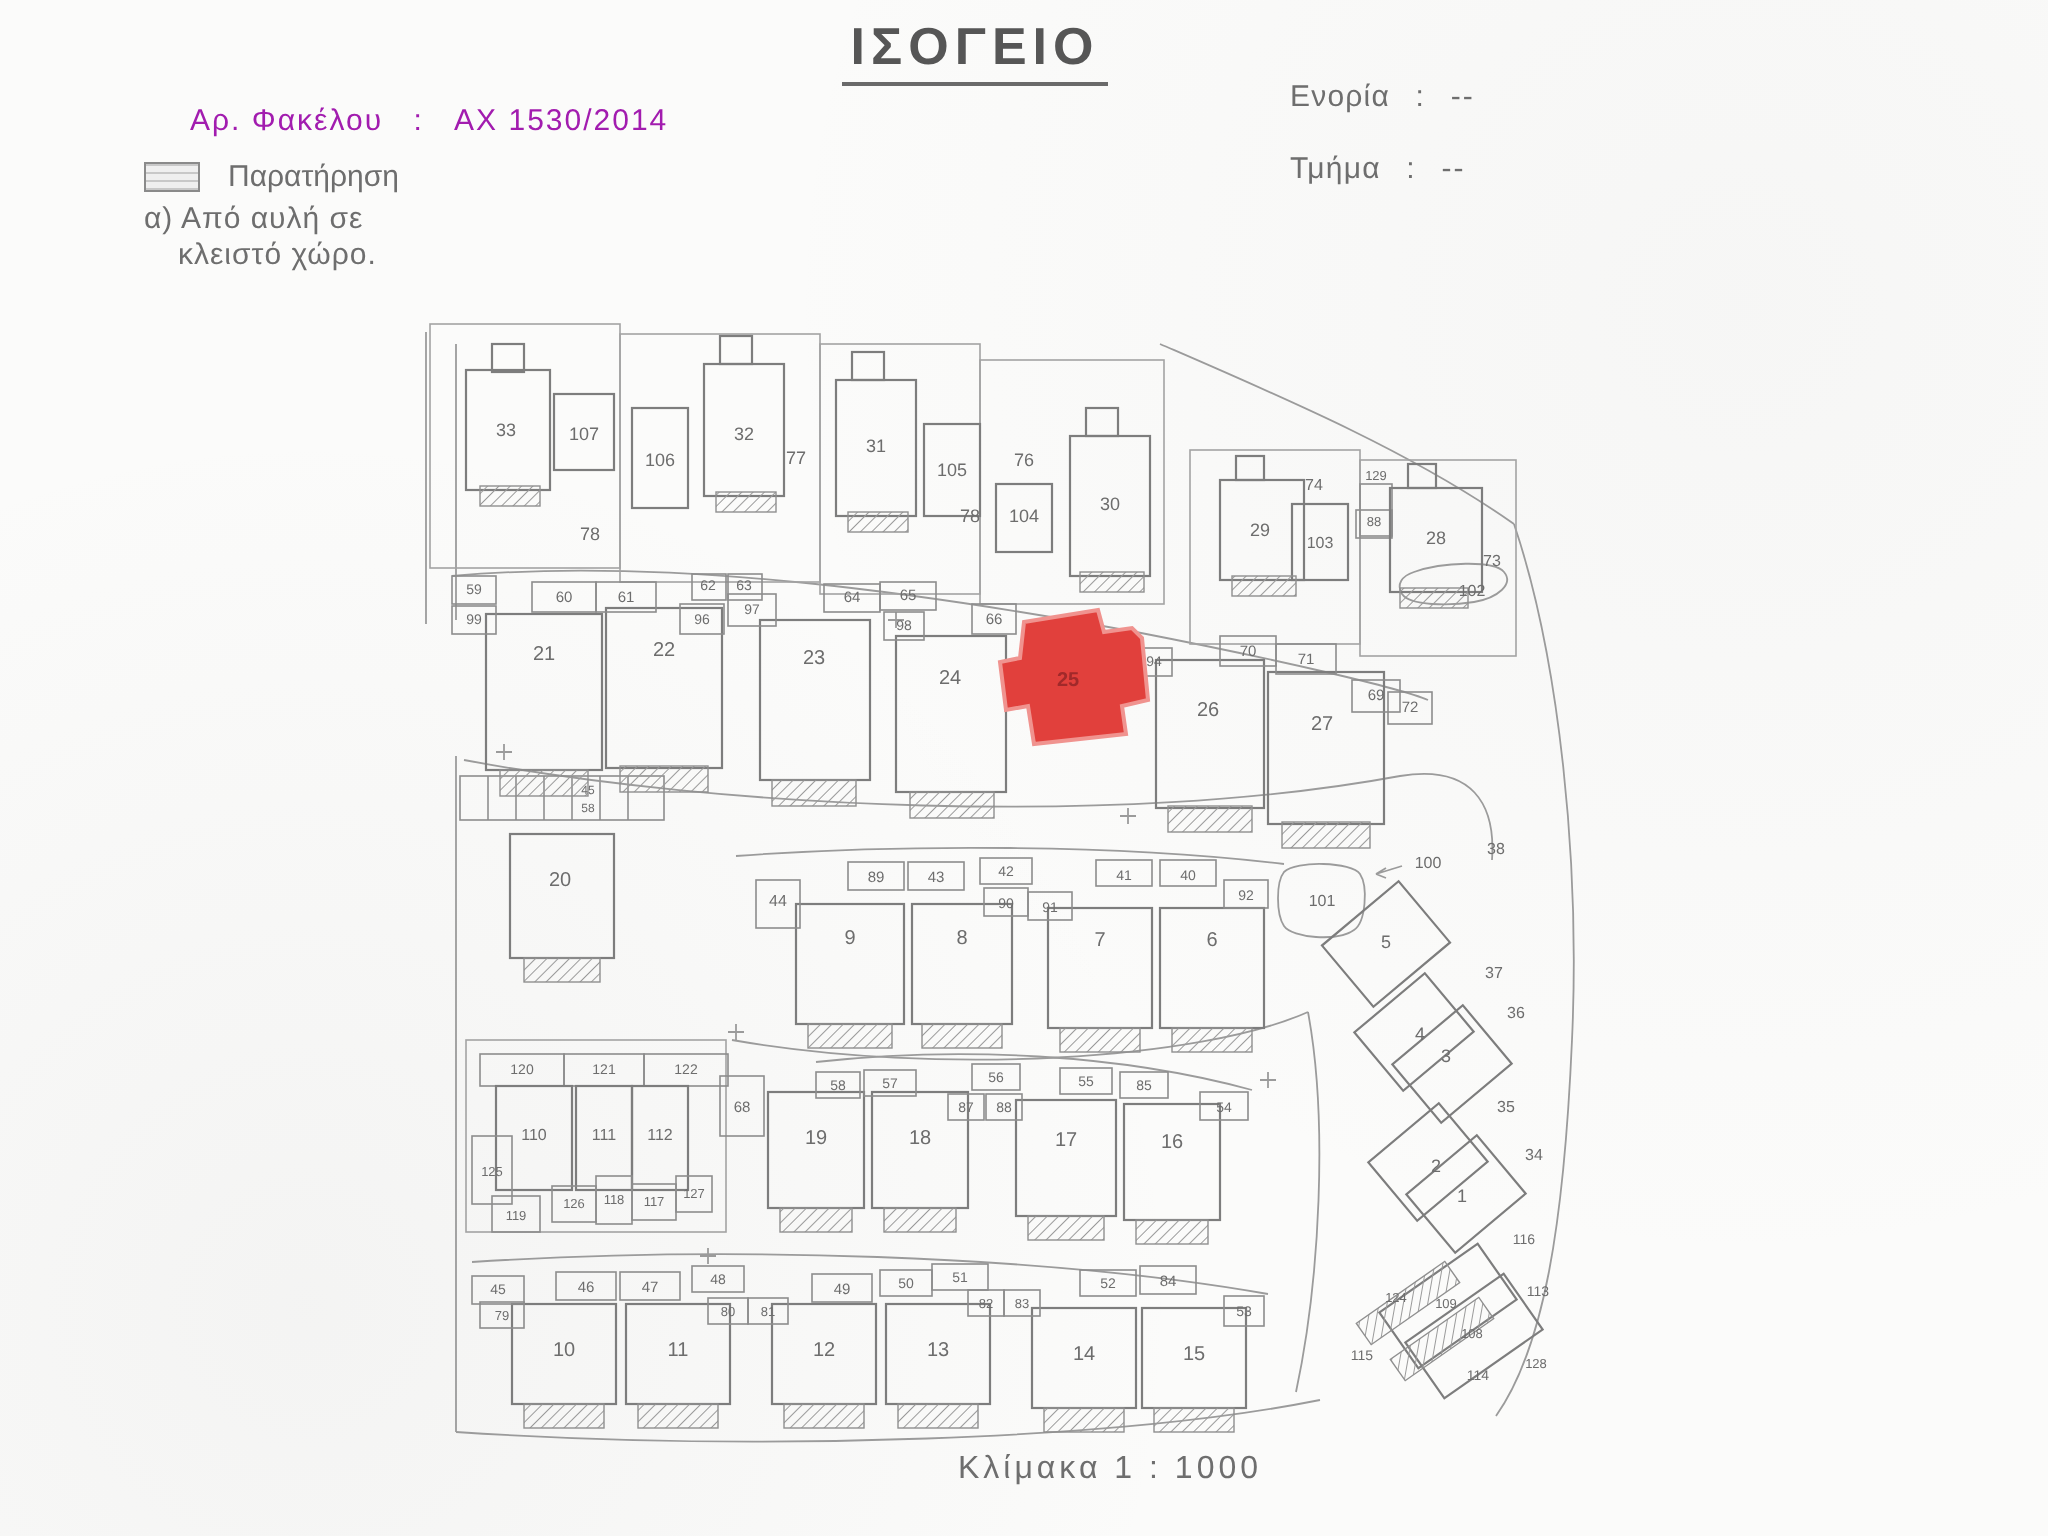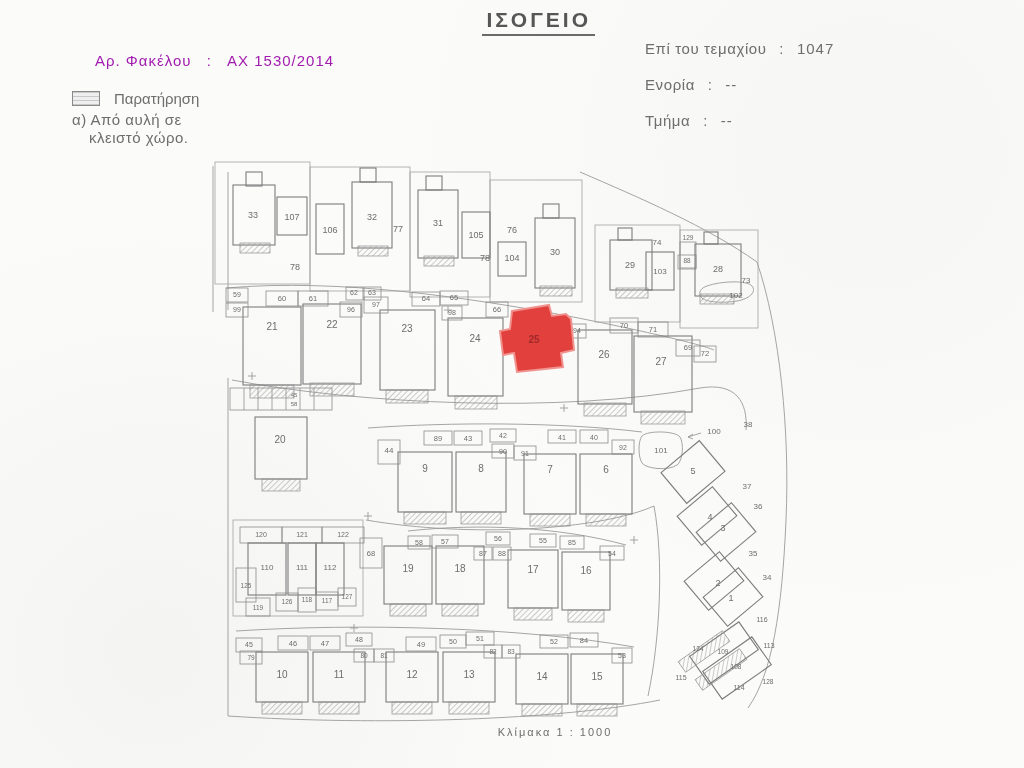--- a/index.html
+++ b/index.html
@@ -7,40 +7,40 @@
     width:1024px;height:768px;position:relative;overflow:hidden;
     background:#fbfbfa;
     font-family:"Liberation Sans",sans-serif;
     color:#6a6a6a;
   }
   .scan-tint{position:absolute;inset:0;background:
     radial-gradient(circle at 15% 85%, rgba(180,180,180,.10), transparent 40%),
     radial-gradient(circle at 85% 20%, rgba(190,190,190,.08), transparent 45%);
     pointer-events:none;}
   #title{
-    position:absolute;left:380px;top:8px;width:215px;text-align:right;
-    font-size:21px;font-weight:600;letter-spacing:3px;color:#565656;
+    position:absolute;left:380px;top:8px;width:215px;text-align:center;
+    font-size:26px;font-weight:600;letter-spacing:3px;color:#565656;
   }
   #title span{border-bottom:2px solid #6a6a6a;padding:0 4px 3px 4px;}
   #hdr-left{position:absolute;left:95px;top:52px;font-size:15px;letter-spacing:1px;color:#a21caf;}
   #hdr-left .v{margin-left:10px;}
-  #legend{position:absolute;left:72px;top:90px;font-size:15px;color:#6e6e6e;}
+  #legend{position:absolute;left:72px;top:80px;font-size:15px;color:#6e6e6e;}
   .legend-row{display:flex;align-items:center;gap:14px;}
   .hatchbox{
     width:26px;height:13px;border:1px solid #8a8a8a;
     background:repeating-linear-gradient(0deg,#c8c8c8 0 1px,#efefef 1px 4px);
   }
   .note{margin-top:4px;line-height:18px;letter-spacing:.5px;}
   .note .l2{padding-left:17px;}
   #hdr-right{position:absolute;left:645px;top:40px;font-size:15px;color:#6e6e6e;}
   .fld{margin-bottom:19px;white-space:nowrap;letter-spacing:.6px;}
   .fld .sep{margin:0 8px;}
   .fld .val{letter-spacing:1px;}
   #footer{position:absolute;left:440px;top:726px;width:230px;text-align:center;
-    font-size:11px;letter-spacing:2px;color:#6e6e6e;}
+    font-size:16px;letter-spacing:2px;color:#6e6e6e;}
   #plan{position:absolute;left:0;top:0;}
   .road{fill:none;stroke:#9b9b9b;stroke-width:.9;}
   .plot{fill:none;stroke:#a3a3a3;stroke-width:.8;}
   .house,.unit{fill:none;stroke:#7d7d7d;stroke-width:1.1;}
   .strip{fill:none;stroke:#8d8d8d;stroke-width:.8;}
   .hatch{fill:url(#hatchp);stroke:#8f8f8f;stroke-width:.7;}
   .hl{fill:#e1403c;stroke:#f0938f;stroke-width:2;}
   .lbl{fill:#6d6d6d;}
   .hl-lbl{fill:#a1292a;font-weight:bold;}
 </style>
@@ -64,25 +64,20 @@
     <div class="hatchbox"></div>
     <span>Παρατήρηση</span>
   </div>
   <div class="note">
     <div>α) Από αυλή σε</div>
     <div class="l2">κλειστό χώρο.</div>
   </div>
 </div>
 
 <div id="hdr-right">
-  <div class="fld">
-    <span>Επί του τεμαχίου</span>
-    <span class="sep">:</span>
-    <span class="val">1047</span>
-  </div>
   <div class="fld">
     <span>Ενορία</span>
     <span class="sep">:</span>
     <span class="val">--</span>
   </div>
   <div class="fld">
     <span>Τμήμα</span>
     <span class="sep">:</span>
     <span class="val">--</span>
   </div>

